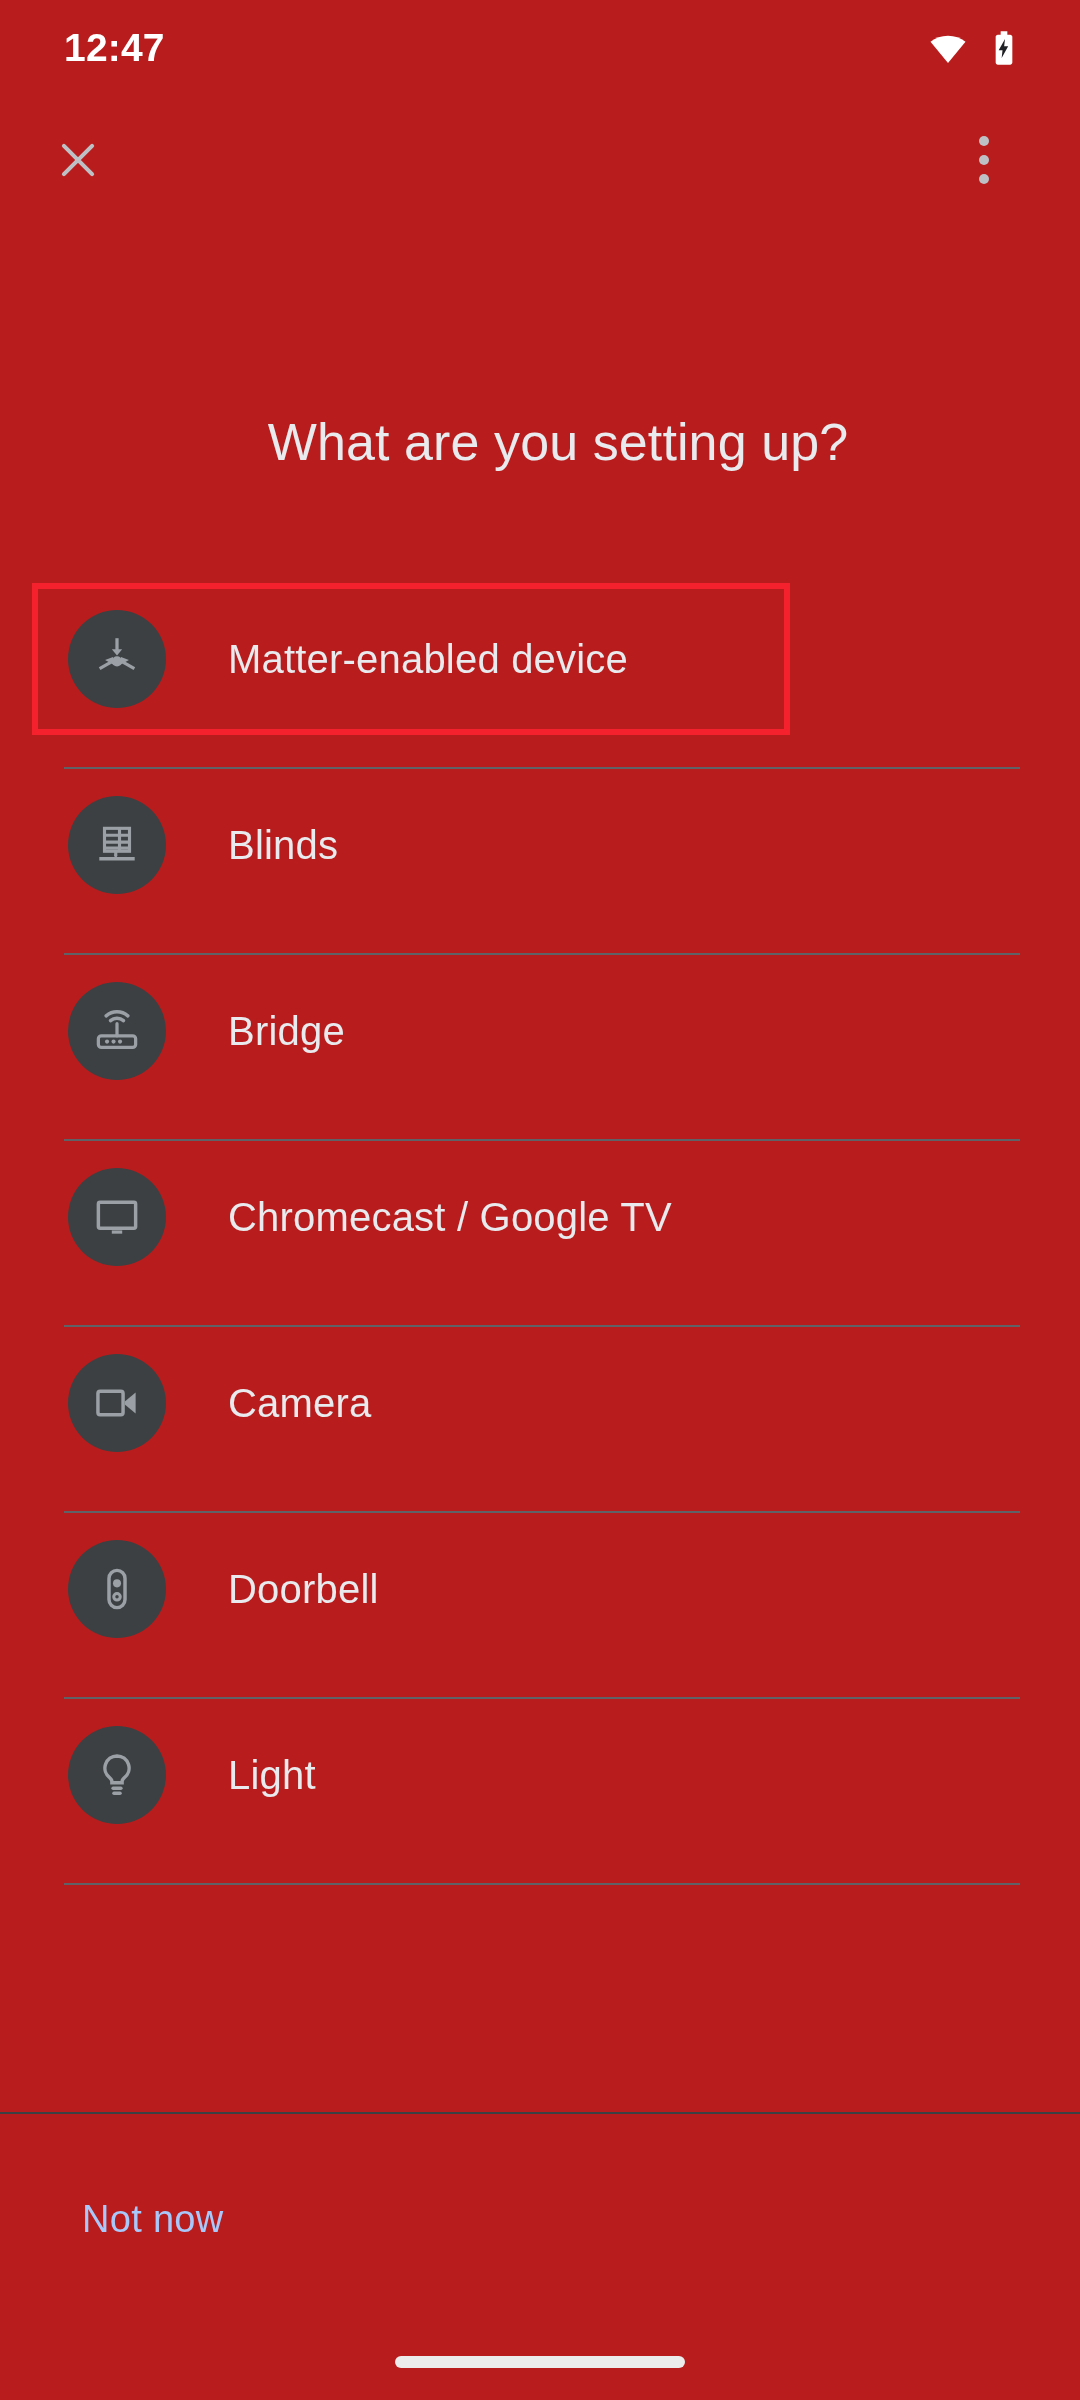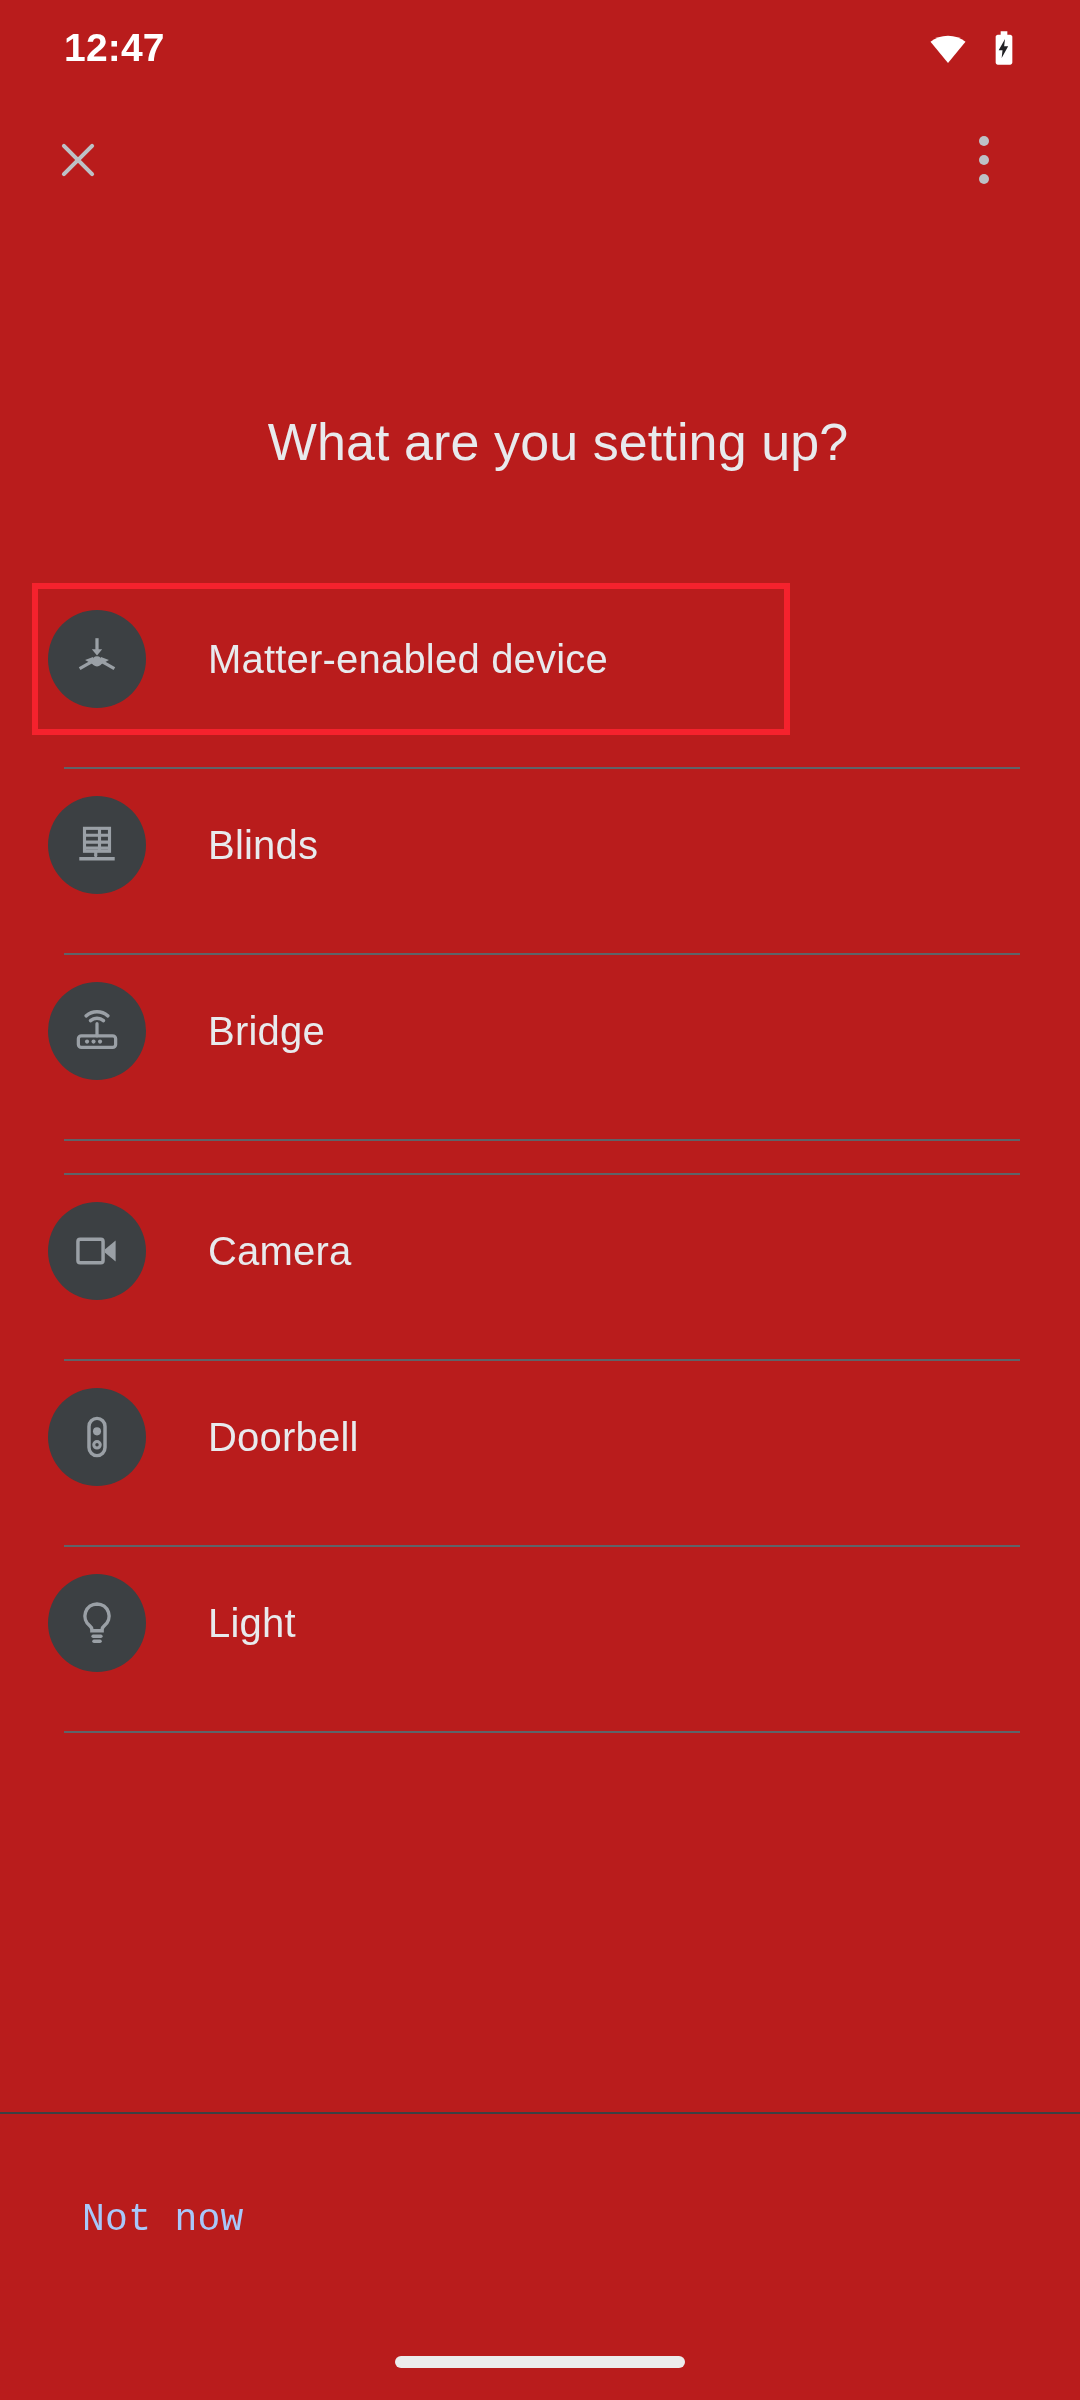--- a/index.html
+++ b/index.html
@@ -40,21 +40,21 @@
   .title {
     position: absolute; top: 412px; left: 0; right: 0;
     text-align: center; color: #e8eaed;
     font-size: 52px; font-weight: 400; letter-spacing: 0.1px; margin-left: 36px;
   }
 
   
   .list { position: absolute; top: 583px; left: 0; right: 0; }
   .row {
     position: relative; height: 152px;
-    display: flex; align-items: center; padding-left: 48px;
+    display: flex; align-items: center; padding-left: 68px;
     cursor: pointer;
   }
   .row .avatar {
     width: 98px; height: 98px; border-radius: 50%;
     background: #3c4043;
     display: flex; align-items: center; justify-content: center;
     flex: 0 0 auto;
   }
   .row .label {
     margin-left: 62px; color: #e8eaed;
@@ -77,21 +77,21 @@
   .footer-sep {
     position: absolute; left: 0; right: 0; top: 2112px; height: 2px;
     background: #3c4043;
   }
   .footer {
     position: absolute; left: 0; right: 0; top: 2114px; height: 210px;
     display: flex; align-items: center; padding-left: 82px;
   }
   .link-btn {
     color: #a8c7fa; font-size: 38px; letter-spacing: 0.3px;
-    background: none; border: none; cursor: pointer; font-family: Liberation Mono, monospace;
+    background: none; border: none; cursor: pointer; font-family: Liberation Sans, sans-serif;
   }
   .navbar {
     position: absolute; left: 0; right: 0; bottom: 0; height: 76px;
     display: flex; align-items: center; justify-content: center;
   }
   .navbar .handle {
     width: 290px; height: 12px; border-radius: 6px; background: #ececec;
   }
   svg { display: block; }
 </style>
@@ -199,20 +199,33 @@
               </g>
             </svg>
           </span>
         </span>
         <span class="label">Bridge</span>
       </div>
       <div class="divider"></div>
     </div>
 
     <div class="row-wrap">
+      <div class="row">
+        <span class="avatar">
+          <span>
+            <svg width="52" height="52" viewBox="0 0 24 24">
+              <g fill="none" stroke="#9aa0a6" stroke-width="1.6">
+                <rect x="3.4" y="5.2" width="17.2" height="12" rx="0.8"></rect>
+              </g>
+              <path fill="#9aa0a6" d="M9.6 18.2h4.8v1.5H9.6z"></path>
+            </svg>
+          </span>
+        </span>
+        <span class="label">Chromecast / Google TV</span>
+      </div>
       <div class="divider"></div>
     </div>
 
     <div class="row-wrap">
       <div class="row">
         <span class="avatar">
           <span>
             <svg width="52" height="52" viewBox="0 0 24 24">
               <g fill="none" stroke="#9aa0a6" stroke-width="1.6">
                 <rect x="3.2" y="6.6" width="11.6" height="10.8" rx="1"></rect>

